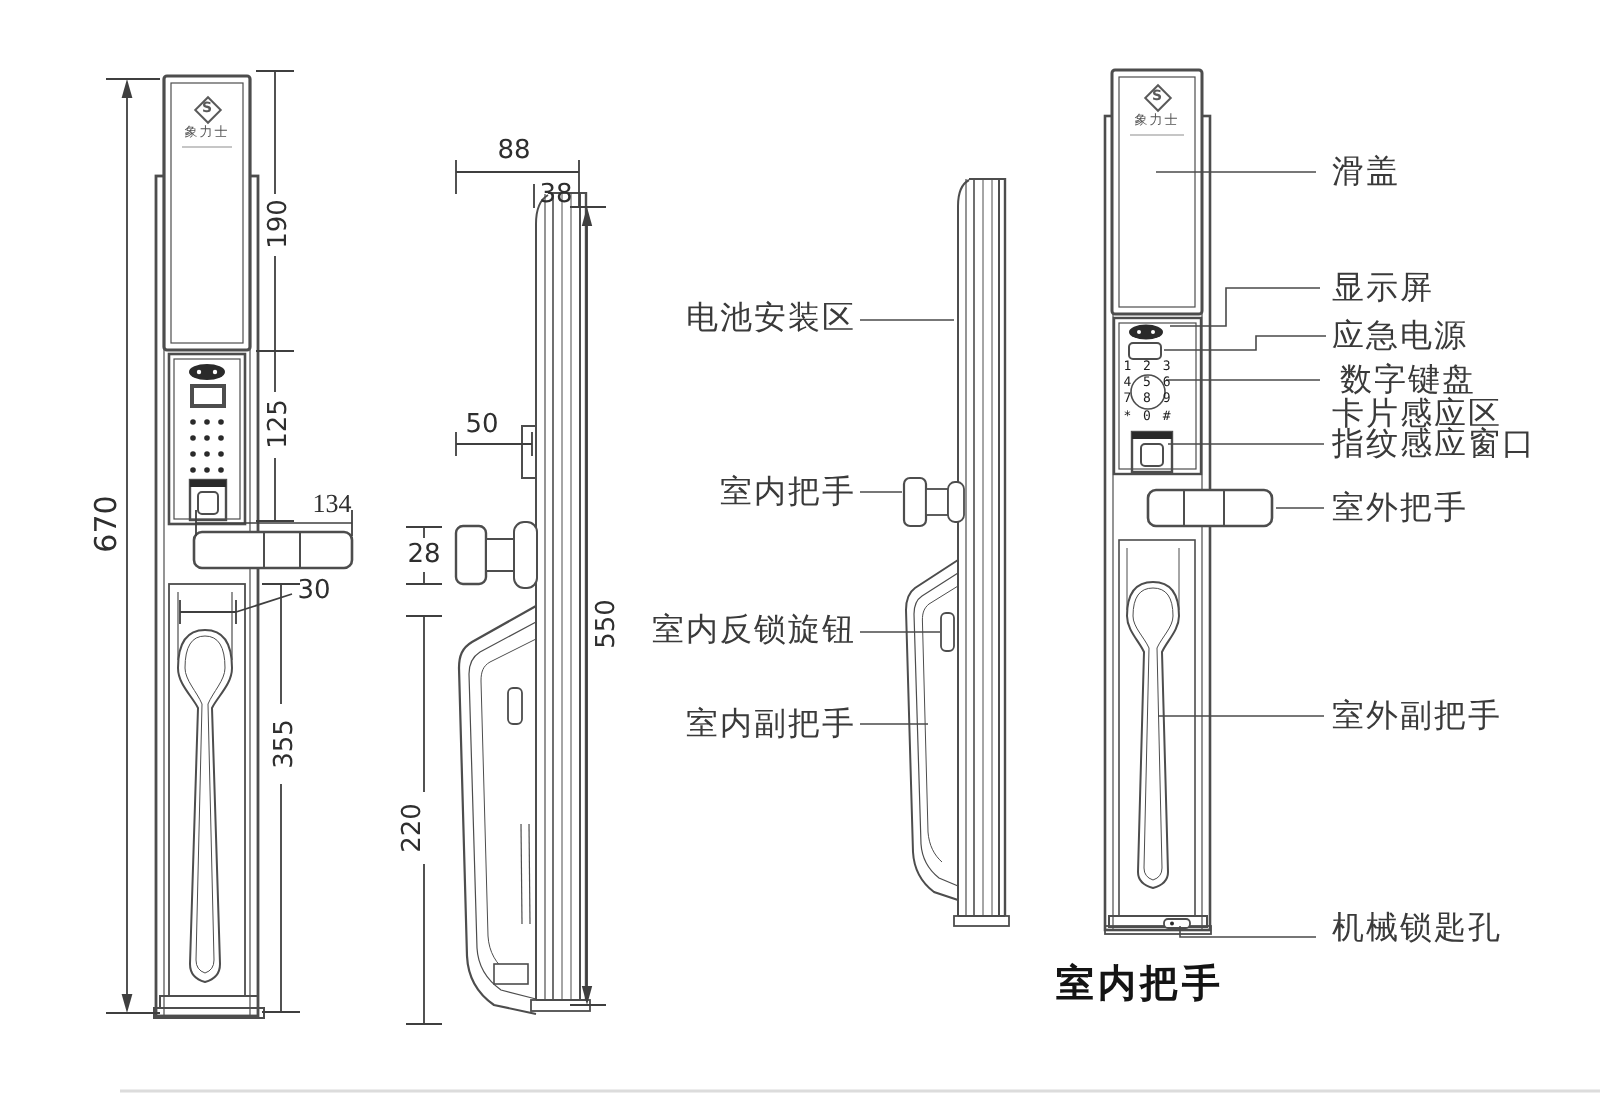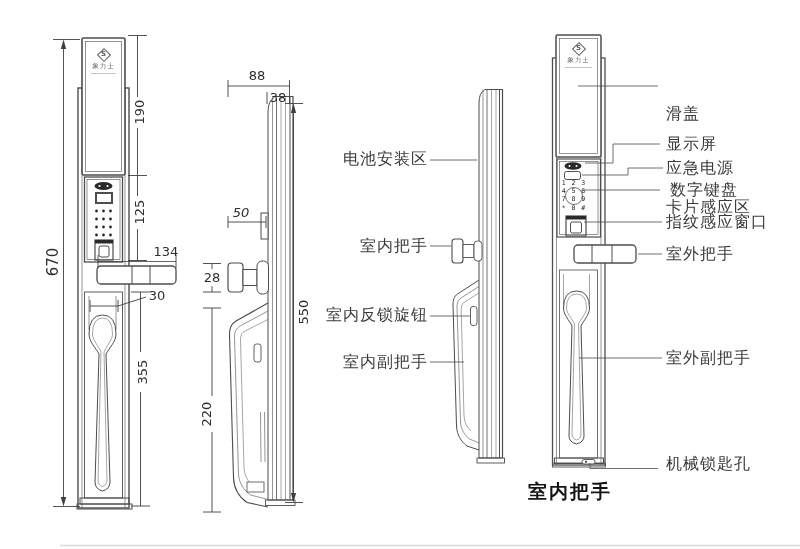--- a/index.html
+++ b/index.html
@@ -224,35 +224,35 @@
     <polyline points="590,463 590,468.5 658,468.5"></polyline>
   </g>
 
   <line x1="60" y1="545.5" x2="800" y2="545.5" stroke="#dcdcdc" stroke-width="1.5"></line>
 </svg>
 
 <div class="dim v big" style="left:33px;top:254px;width:40px;">670</div>
 <div class="dim v" style="left:120px;top:104px;width:40px;">190</div>
 <div class="dim v" style="left:120px;top:204px;width:40px;">125</div>
 <div class="dim v" style="left:123px;top:364px;width:40px;">355</div>
-<div class="dim" style="left:148px;top:244px;width:36px;">134</div>
+<div class="dim" style="left:148px;top:244px;width:36px;font-family:Liberation Serif, serif;">134</div>
 <div class="dim" style="left:139px;top:288px;width:36px;">30</div>
 <div class="dim" style="left:239px;top:68px;width:36px;">88</div>
 <div class="dim sm" style="left:260px;top:90px;width:36px;">38</div>
-<div class="dim" style="left:223px;top:205px;width:36px;font-style:italic;">50</div>
+<div class="dim" style="left:223px;top:205px;width:36px;">50</div>
 <div class="dim sm" style="left:194px;top:270px;width:36px;">28</div>
 <div class="dim v" style="left:284px;top:304px;width:40px;">550</div>
 <div class="dim v" style="left:187px;top:406px;width:40px;">220</div>
 
 <div class="lbl r" style="right:372px;top:150px;margin-left:28px;">电池安装区</div>
 <div class="lbl r" style="right:372px;top:237px;">室内把手</div>
 <div class="lbl r" style="right:372px;top:307px;font-family:Liberation Mono, monospace;">室内反锁旋钮</div>
 <div class="lbl r" style="right:372px;top:353px;">室内副把手</div>
 
-<div class="lbl" style="left:666px;top:77px;margin-top:28px;">滑盖</div>
+<div class="lbl" style="left:666px;top:77px;">滑盖</div>
 <div class="lbl" style="left:666px;top:135px;">显示屏</div>
 <div class="lbl" style="left:666px;top:159px;">应急电源</div>
 <div class="lbl" style="left:670px;top:181px;">数字键盘</div>
 <div class="lbl" style="left:666px;top:198px;">卡片感应区</div>
 <div class="lbl" style="left:666px;top:213px;">指纹感应窗口</div>
 <div class="lbl" style="left:666px;top:245px;">室外把手</div>
 <div class="lbl" style="left:666px;top:349px;">室外副把手</div>
 <div class="lbl" style="left:666px;top:455px;">机械锁匙孔</div>
 
 <div class="caption" style="left:528px;top:479px;">室内把手</div>

